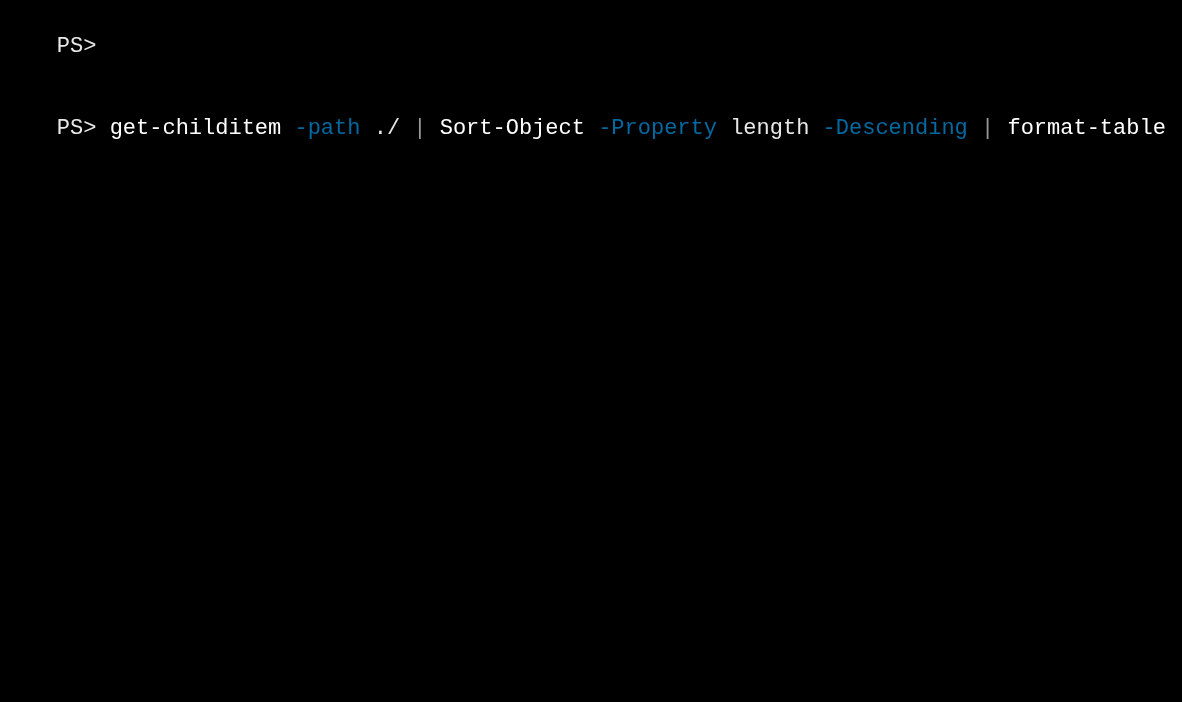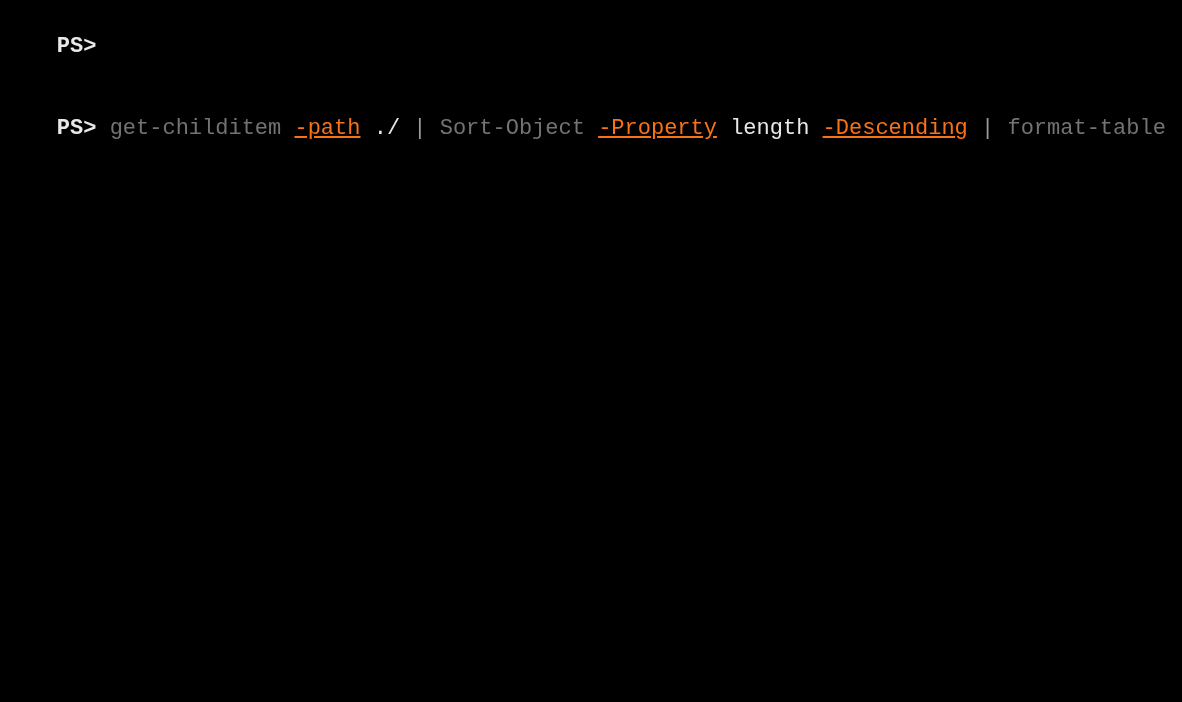--- a/index.html
+++ b/index.html
@@ -17,28 +17,26 @@
       height: 702px;
       overflow: hidden;
       line-height: 1.25;
     }
     .terminal-line {
       white-space: pre-wrap;
       word-break: break-all;
     }
     .prompt {
       color: #e8e8e8;
-      font-weight: bold;
     }
     .cmdlet {
-      color: #737373;
+      color: #ffffff;
     }
     .param {
-      color: #f97316;
-      text-decoration: underline;
+      color: #0369a1;
     }
     .plain {
       color: #e8e8e8;
     }
     .pipe {
       color: #999999;
     }
     .cursor {
       display: inline-block;
       width: 13px;

